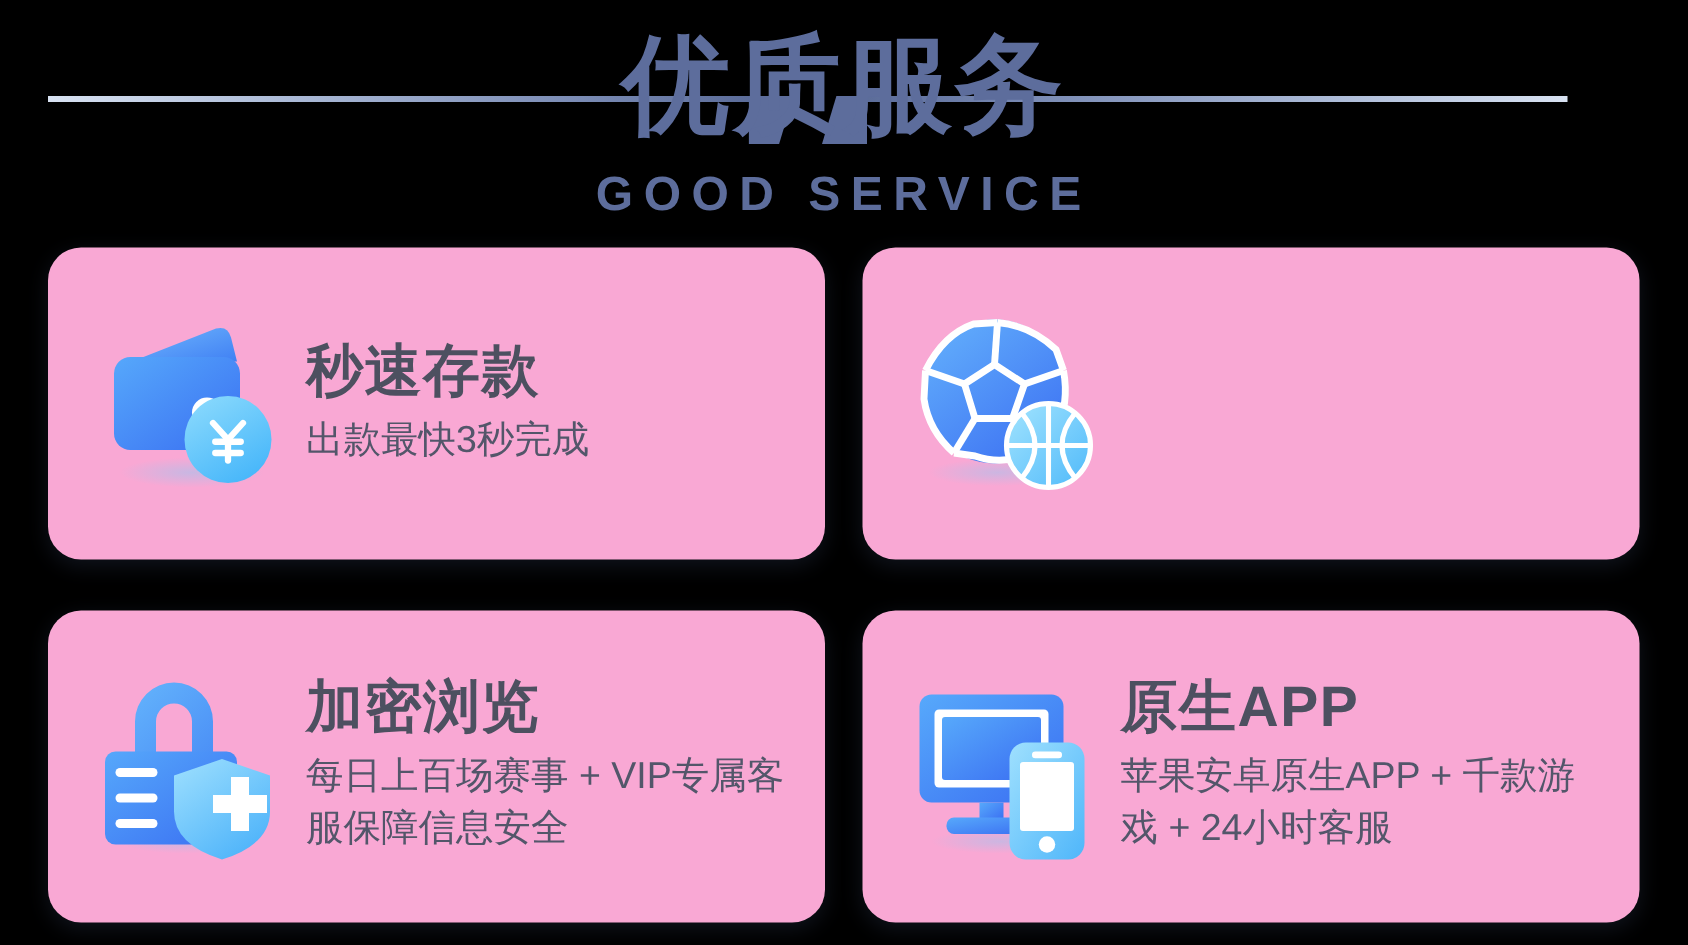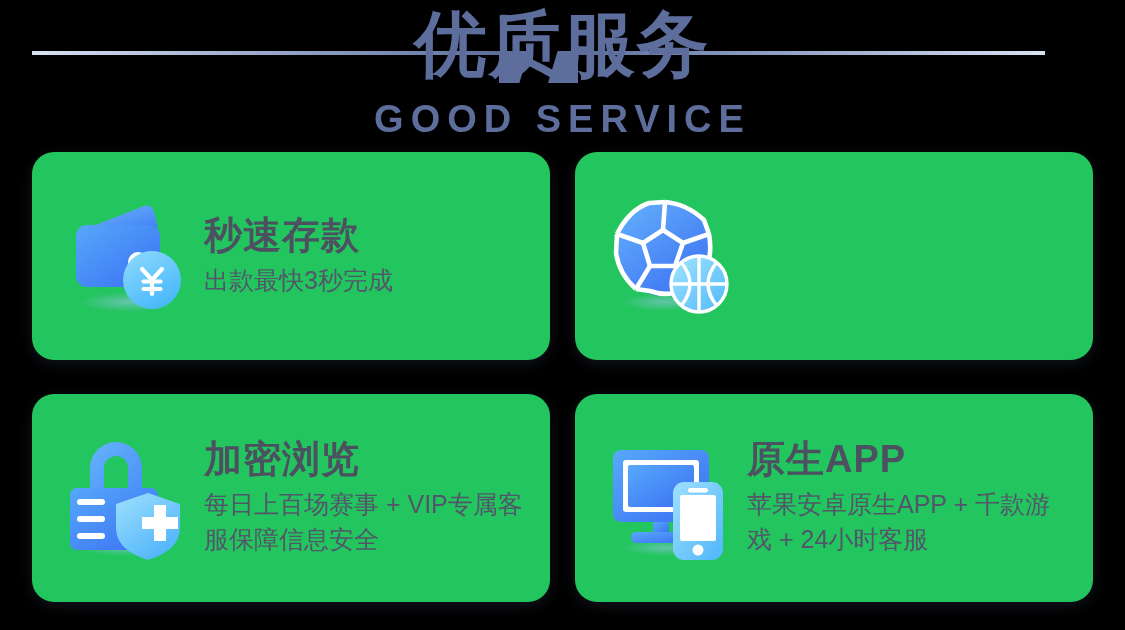--- a/index.html
+++ b/index.html
@@ -5,56 +5,56 @@
   * { box-sizing: border-box; margin: 0; padding: 0; }
   html, body {
     width: 1125px; height: 630px;
     background: #000000;
     font-family: "Liberation Sans", "DejaVu Sans", sans-serif;
     overflow: hidden;
   }
   .page { position: relative; width: 1125px; height: 630px; background: #000; }
 
   
-  .header { position: relative; width: 1077px; height: 148px; }
+  .header { position: relative; width: 1077px; height: 148px; margin-top: 13px; }
 
   .deco-line { position: absolute; top: 51px; height: 4px; }
   .deco-line.left  { left: 32px;  width: 470px;
     background: linear-gradient(90deg, #d8e2f2 0%, #aab9d6 35%, #7b8cb5 75%, #5b6c99 100%); }
   .deco-line.right { right: 32px; width: 470px;
     background: linear-gradient(90deg, #5b6c99 0%, #7b8cb5 25%, #aab9d6 65%, #d8e2f2 100%); }
 
   .deco-slant { position: absolute; top: 51px; width: 30px; height: 32px; background: #5d6d9c; }
   .deco-slant.left  { left: 499px;  clip-path: polygon(0 0, 100% 0, 68% 100%, 0% 100%); }
   .deco-slant.right { right: 499px; clip-path: polygon(32% 0, 100% 0, 100% 100%, 0 100%); }
 
   .title-zh {
     position: absolute; top: 8px; left: 0; width: 1125px;
     text-align: center;
     font-size: 72px; font-weight: bold; line-height: 1;
     color: #5d6d9c; letter-spacing: 2px;
   }
   .title-en {
     position: absolute; top: 100px; left: 0; width: 1125px;
     text-align: center;
-    font-size: 38px; font-weight: bold; line-height: 1;
+    font-size: 32px; font-weight: bold; line-height: 1;
     color: #5d6d9c; letter-spacing: 7px;
   }
 
   
   .grid {
     position: absolute; top: 152px; left: 32px;
     width: 1061px;
     display: grid;
     grid-template-columns: 518px 518px;
     grid-template-rows: 208px 208px;
     column-gap: 25px; row-gap: 34px;
   }
   .card {
-    background: #22c55e;
+    background: #f9a8d4;
     border-radius: 22px;
     display: flex;
     align-items: center;
     padding: 0 26px 0 30px;
     box-shadow: 0 4px 14px rgba(90,110,160,0.18);
   }
   .card-icon {
     position: relative;
     width: 132px; height: 132px;
     flex: 0 0 132px;

